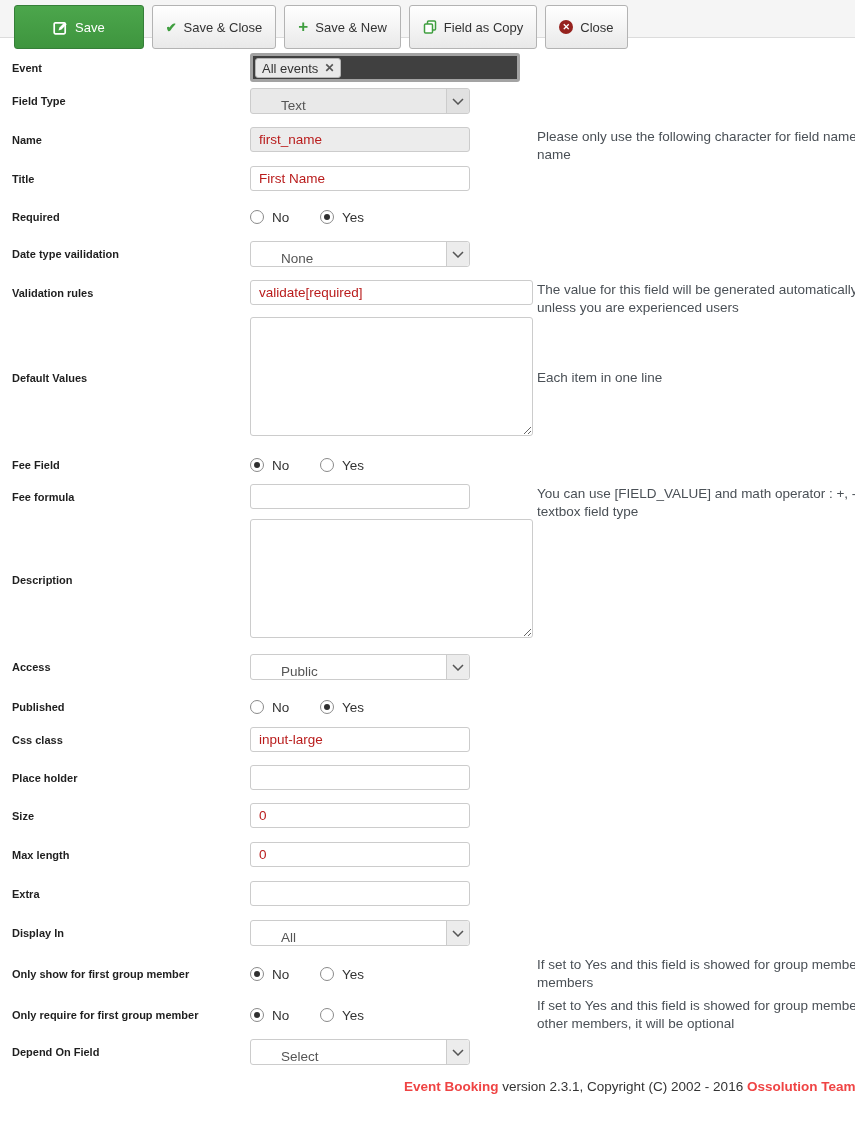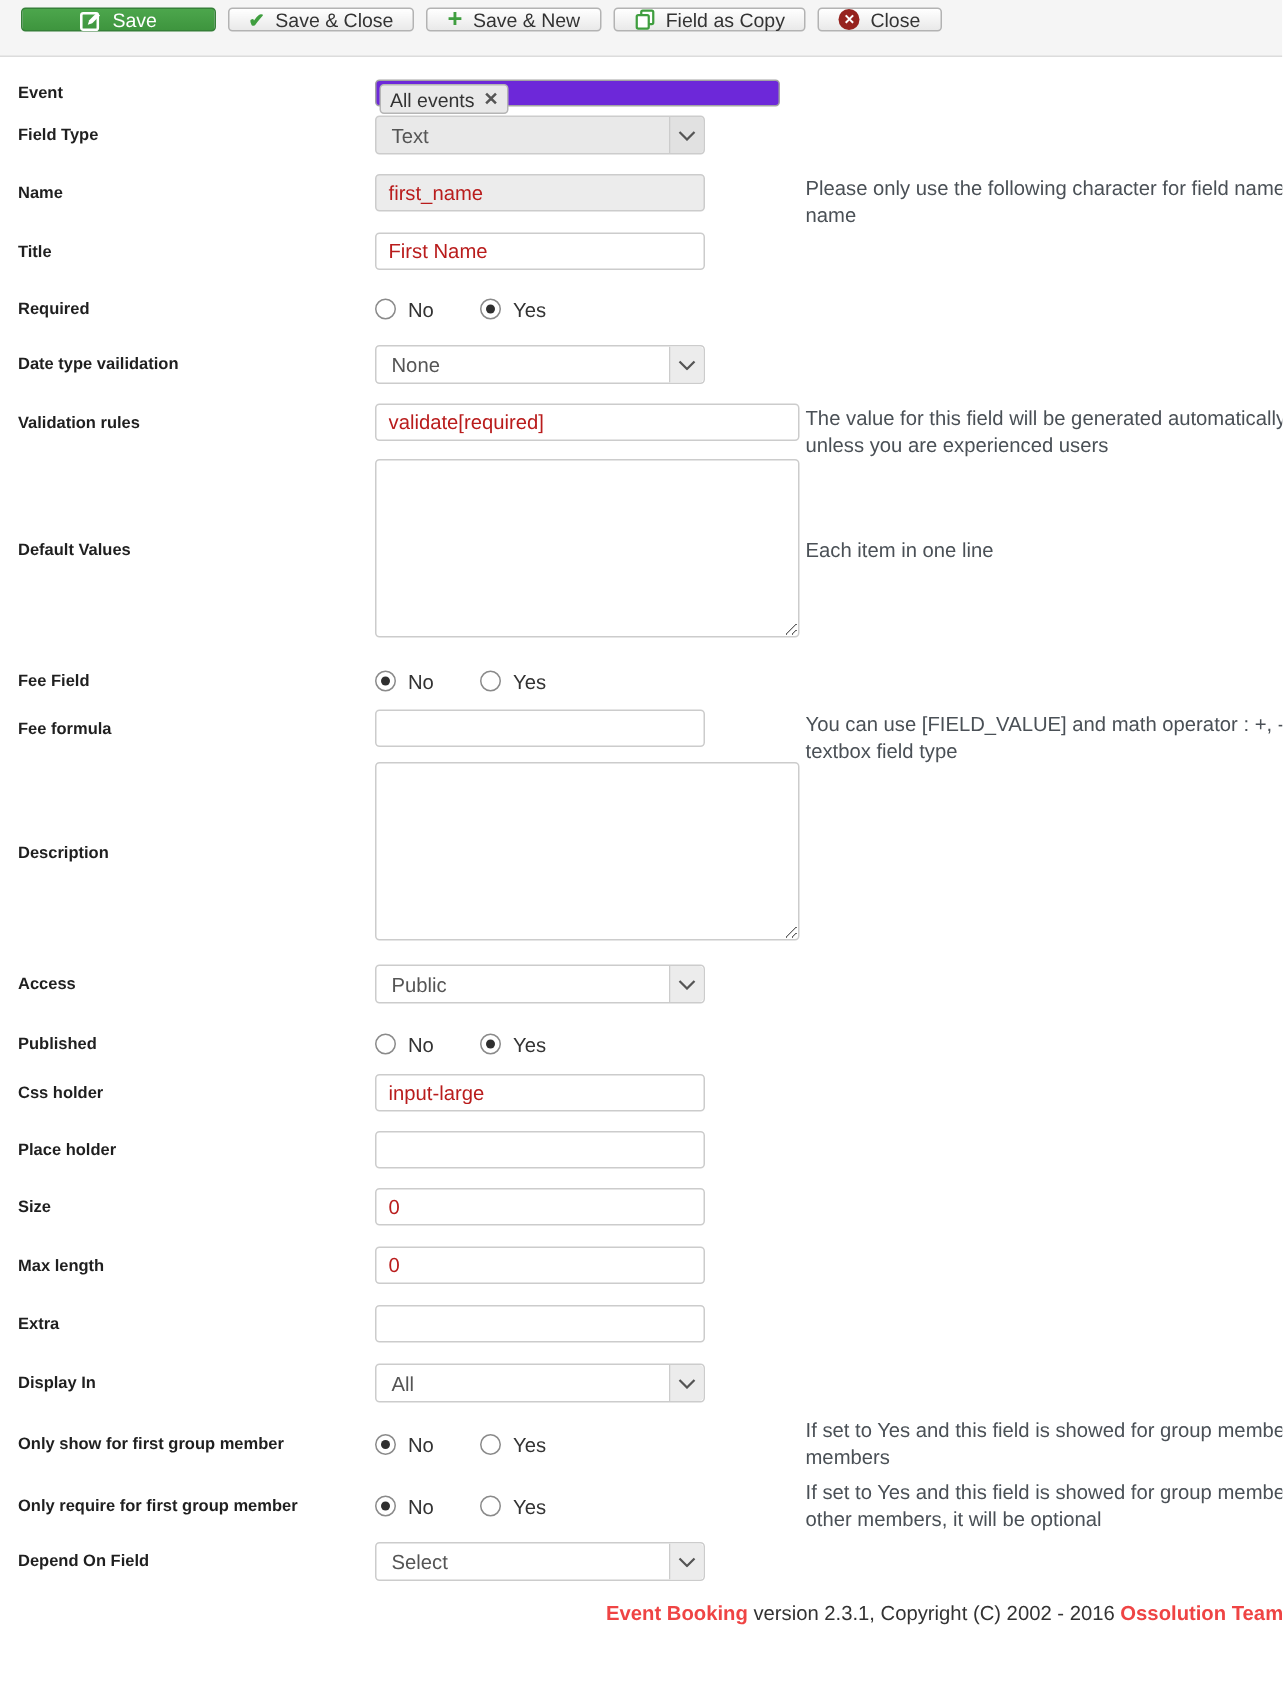--- a/index.html
+++ b/index.html
@@ -3,23 +3,23 @@
 <meta charset="utf-8">
 <style>
   * { margin:0; padding:0; box-sizing:border-box; }
   html,body { background:#fff; }
   body { font-family:"Liberation Sans", sans-serif; font-size:13px; color:#333; }
   #page { width:855px; height:1122px; overflow:hidden; position:relative; background:#fff; }
 
   
   .toolbar { height:38px; background:#f5f5f5; border-bottom:1px solid #dcdcdc;
              display:flex; align-items:flex-start; gap:8px; padding:5px 0 0 14px; }
-  .btn { height:16px; border:1px solid #b3b3b3; border-radius:3px;
+  .btn { height:44px; border:1px solid #b3b3b3; border-radius:3px;
          background:linear-gradient(#ffffff,#e9e9e9); color:#333; font-size:13px;
-         font-family:inherit; display:inline-flex; align-items:flex-start; gap:7px;
+         font-family:inherit; display:inline-flex; align-items:center; gap:7px;
          padding:0 13px; cursor:pointer; white-space:nowrap; }
   .btn-success { background:linear-gradient(#4ca64c,#3e953e); border-color:#357f38;
                  color:#fff; padding:0 38px; }
   .icon-check { color:#3f9e3f; font-size:13px; font-weight:bold; }
   .icon-plus  { color:#3f9e3f; font-size:17px; font-weight:bold; line-height:1; margin-top:-2px; }
   .icon-close { width:14px; height:14px; border-radius:50%; background:#96221e; color:#fff;
                 font-size:9px; line-height:14px; text-align:center; display:inline-block; font-weight:bold; }
 
   
   .form { padding:15px 0 0 12px; }
@@ -28,28 +28,28 @@
   .ctrl { width:283px; flex:0 0 283px; }
 
   .inp { width:220px; height:25px; border:1px solid #ccc; border-radius:3px;
          padding:0 8px; font-size:13.5px; color:#b91c1c; font-family:inherit; background:#fff; }
   .inp.wide { width:283px; }
   .inp.disabled { background:#ececec; }
 
   .ta { width:283px; height:119px; border:1px solid #ccc; border-radius:3px;
         font-family:inherit; font-size:13.5px; color:#555; padding:4px 6px; resize:both; }
 
-  .tagbox { width:270px; height:18px; border:1px solid #a3a3a3; border-radius:3px;
-            background:#6d28d9; padding:2px; }
+  .tagbox { width:270px; height:29px; border:3px solid #a3a3a3; border-radius:3px;
+            background:#404040; padding:2px; }
   .chip { display:inline-flex; align-items:center; height:20px; background:#e9e9e9;
           border:1px solid #b5b5b5; border-radius:3px; padding:0 6px; font-size:13px; color:#333; }
   .chip-x { margin-left:6px; color:#555; font-size:12px; font-weight:bold; cursor:pointer; }
 
   .select { width:220px; height:26px; border:1px solid #ccc; border-radius:3px;
-            background:#fff; display:flex; align-items:center; position:relative; cursor:pointer; }
+            background:#fff; display:flex; align-items:flex-end; position:relative; cursor:pointer;padding-left:20px; }
   .sel-text { padding-left:10px; font-size:13.5px; color:#555; flex:1; }
   .sel-btn { width:23px; height:100%; border-left:1px solid #ccc; background:#ececec;
              border-radius:0 3px 3px 0; display:flex; align-items:center; justify-content:center; }
   .select.disabled { background:#e9e9e9; }
   .select.disabled .sel-btn { background:#e1e1e1; }
 
   .radios { display:flex; align-items:center; min-height:24px; }
   .radio { display:inline-flex; align-items:center; width:70px; cursor:pointer; }
   .rb { width:14px; height:14px; border:1px solid #8a8a8a; border-radius:50%;
         background:#fff; margin-right:8px; position:relative; flex:0 0 14px; }
@@ -261,21 +261,21 @@
           </span>
           <span class="radio">
             <span class="rb checked"></span>
             <span class="radio-txt">Yes</span>
           </span>
         </div>
       </div>
     </div>
 
     <div class="row">
-      <div class="lbl">Css holder</div>
+      <div class="lbl">Css class</div>
       <div class="ctrl">
         <input class="inp" value="input-large" style="">
       </div>
     </div>
 
     <div class="row">
       <div class="lbl">Place holder</div>
       <div class="ctrl">
         <input class="inp" value="" style="">
       </div>

